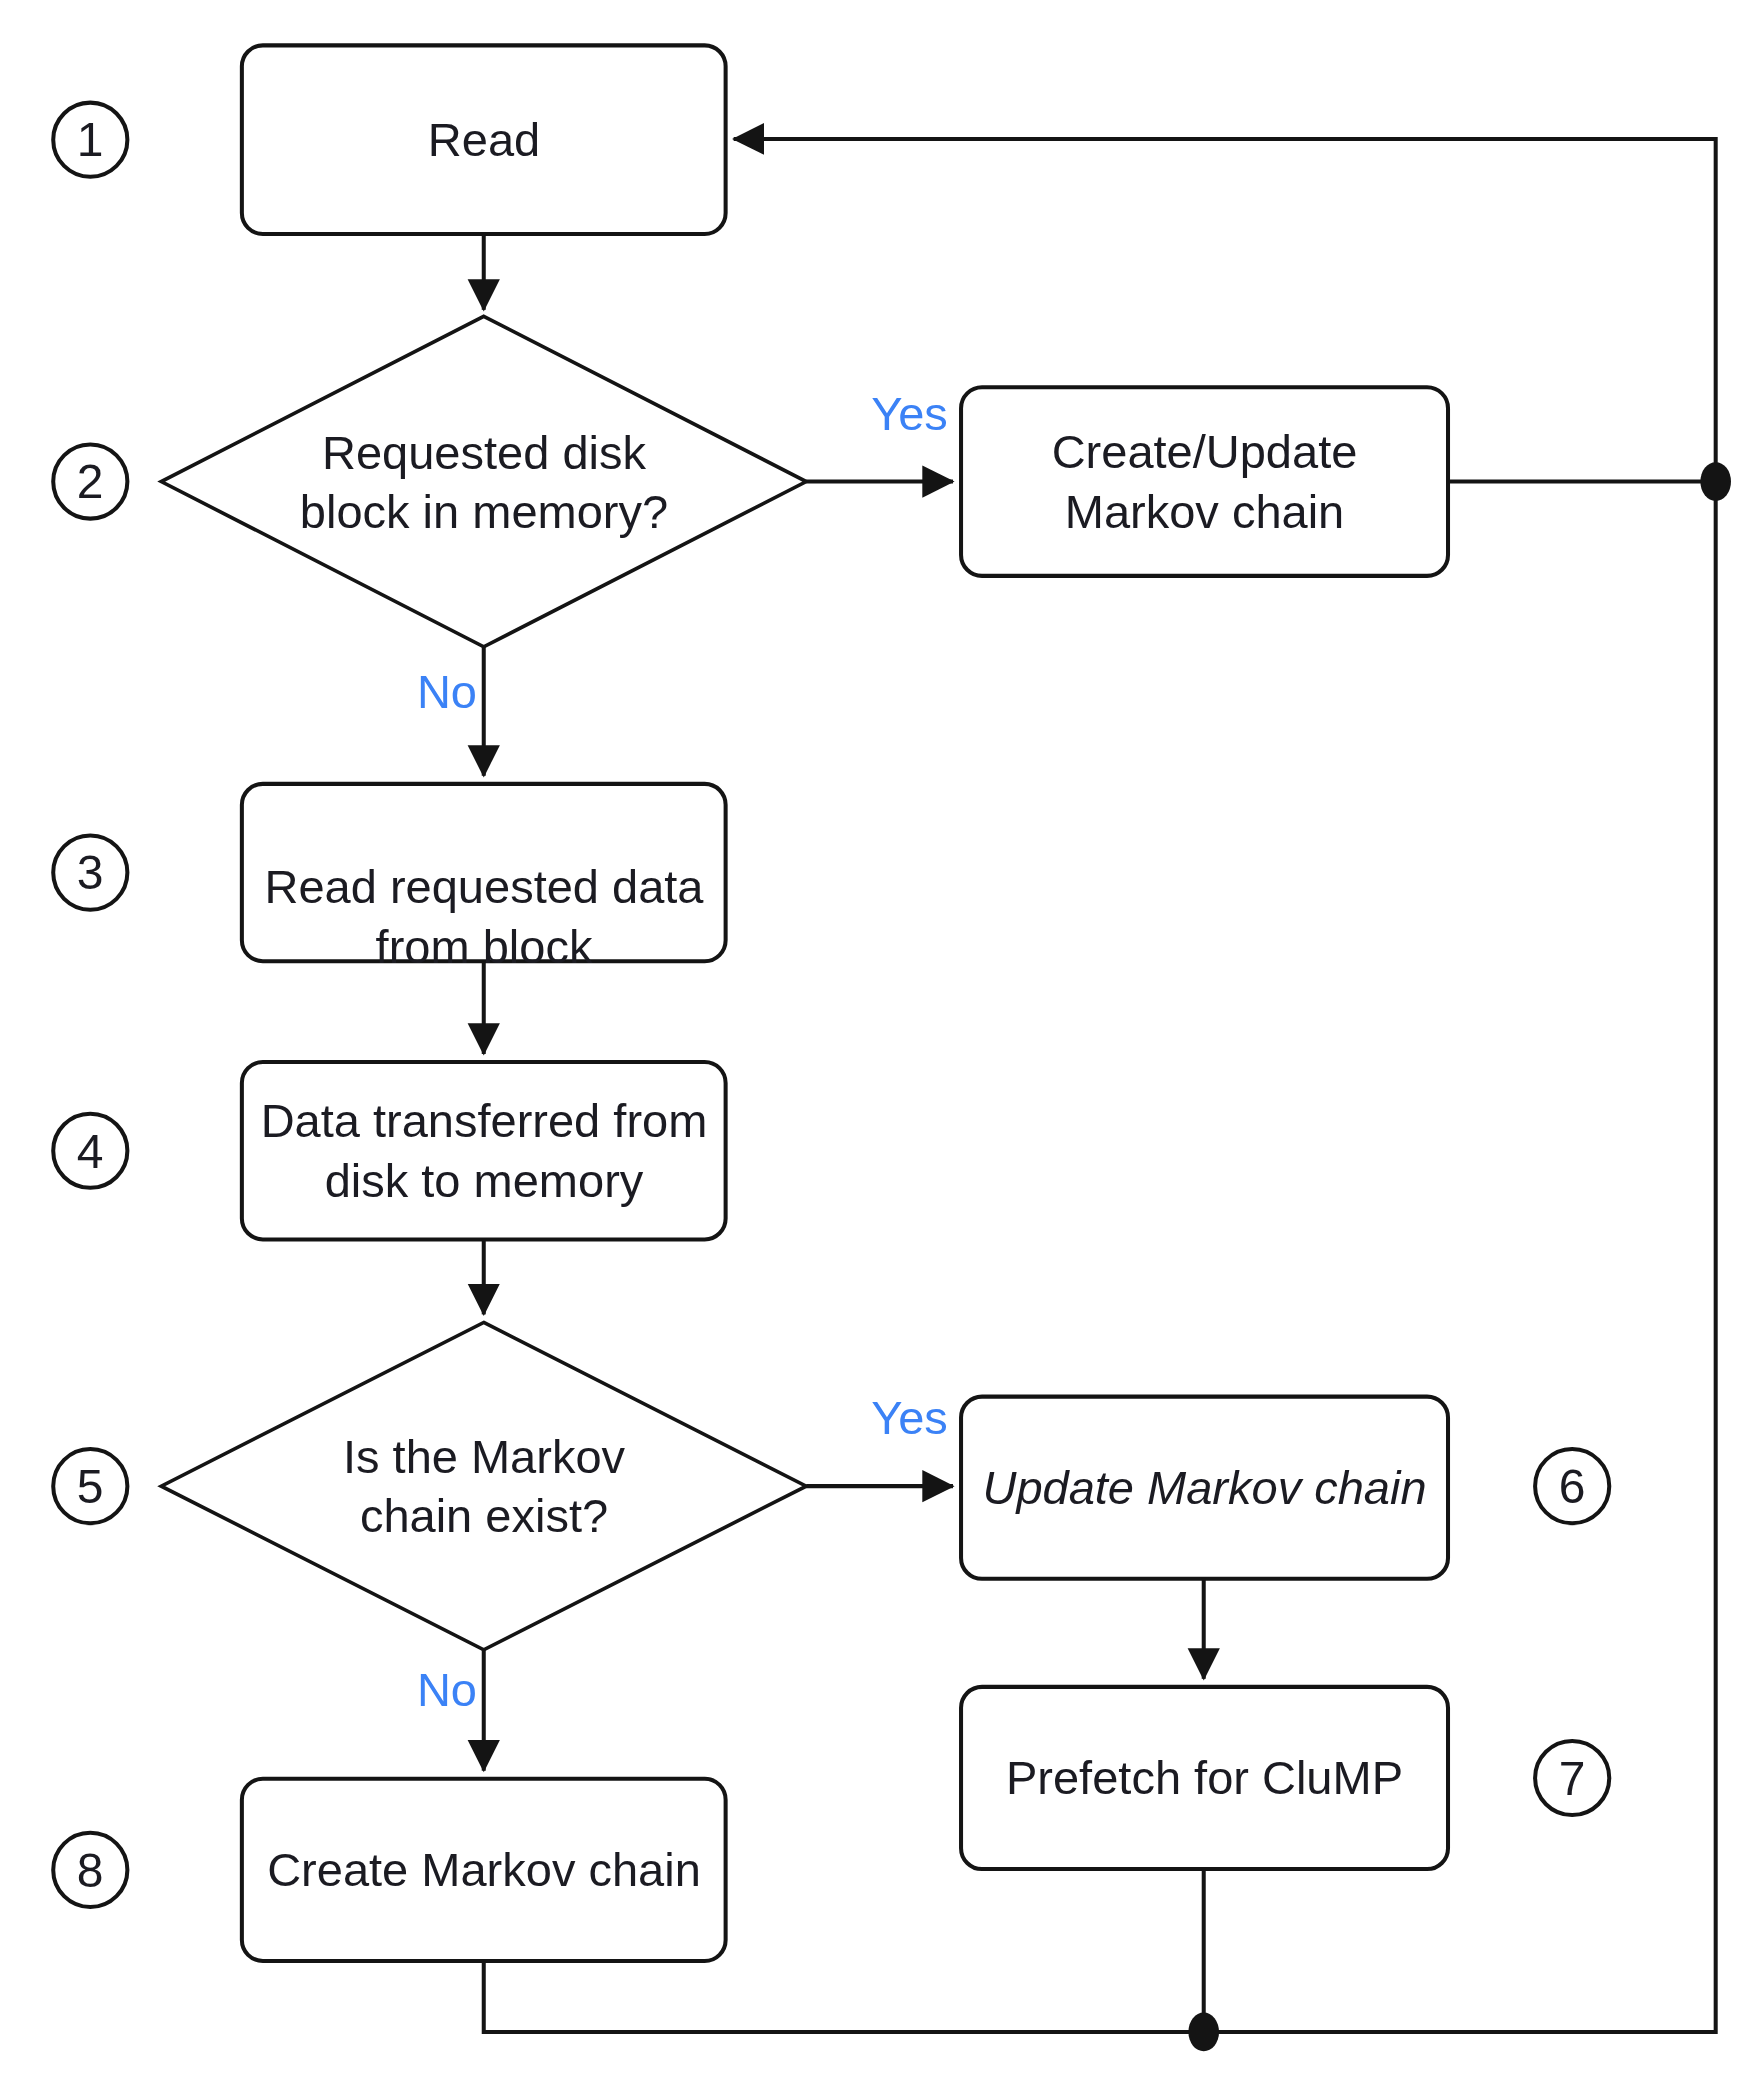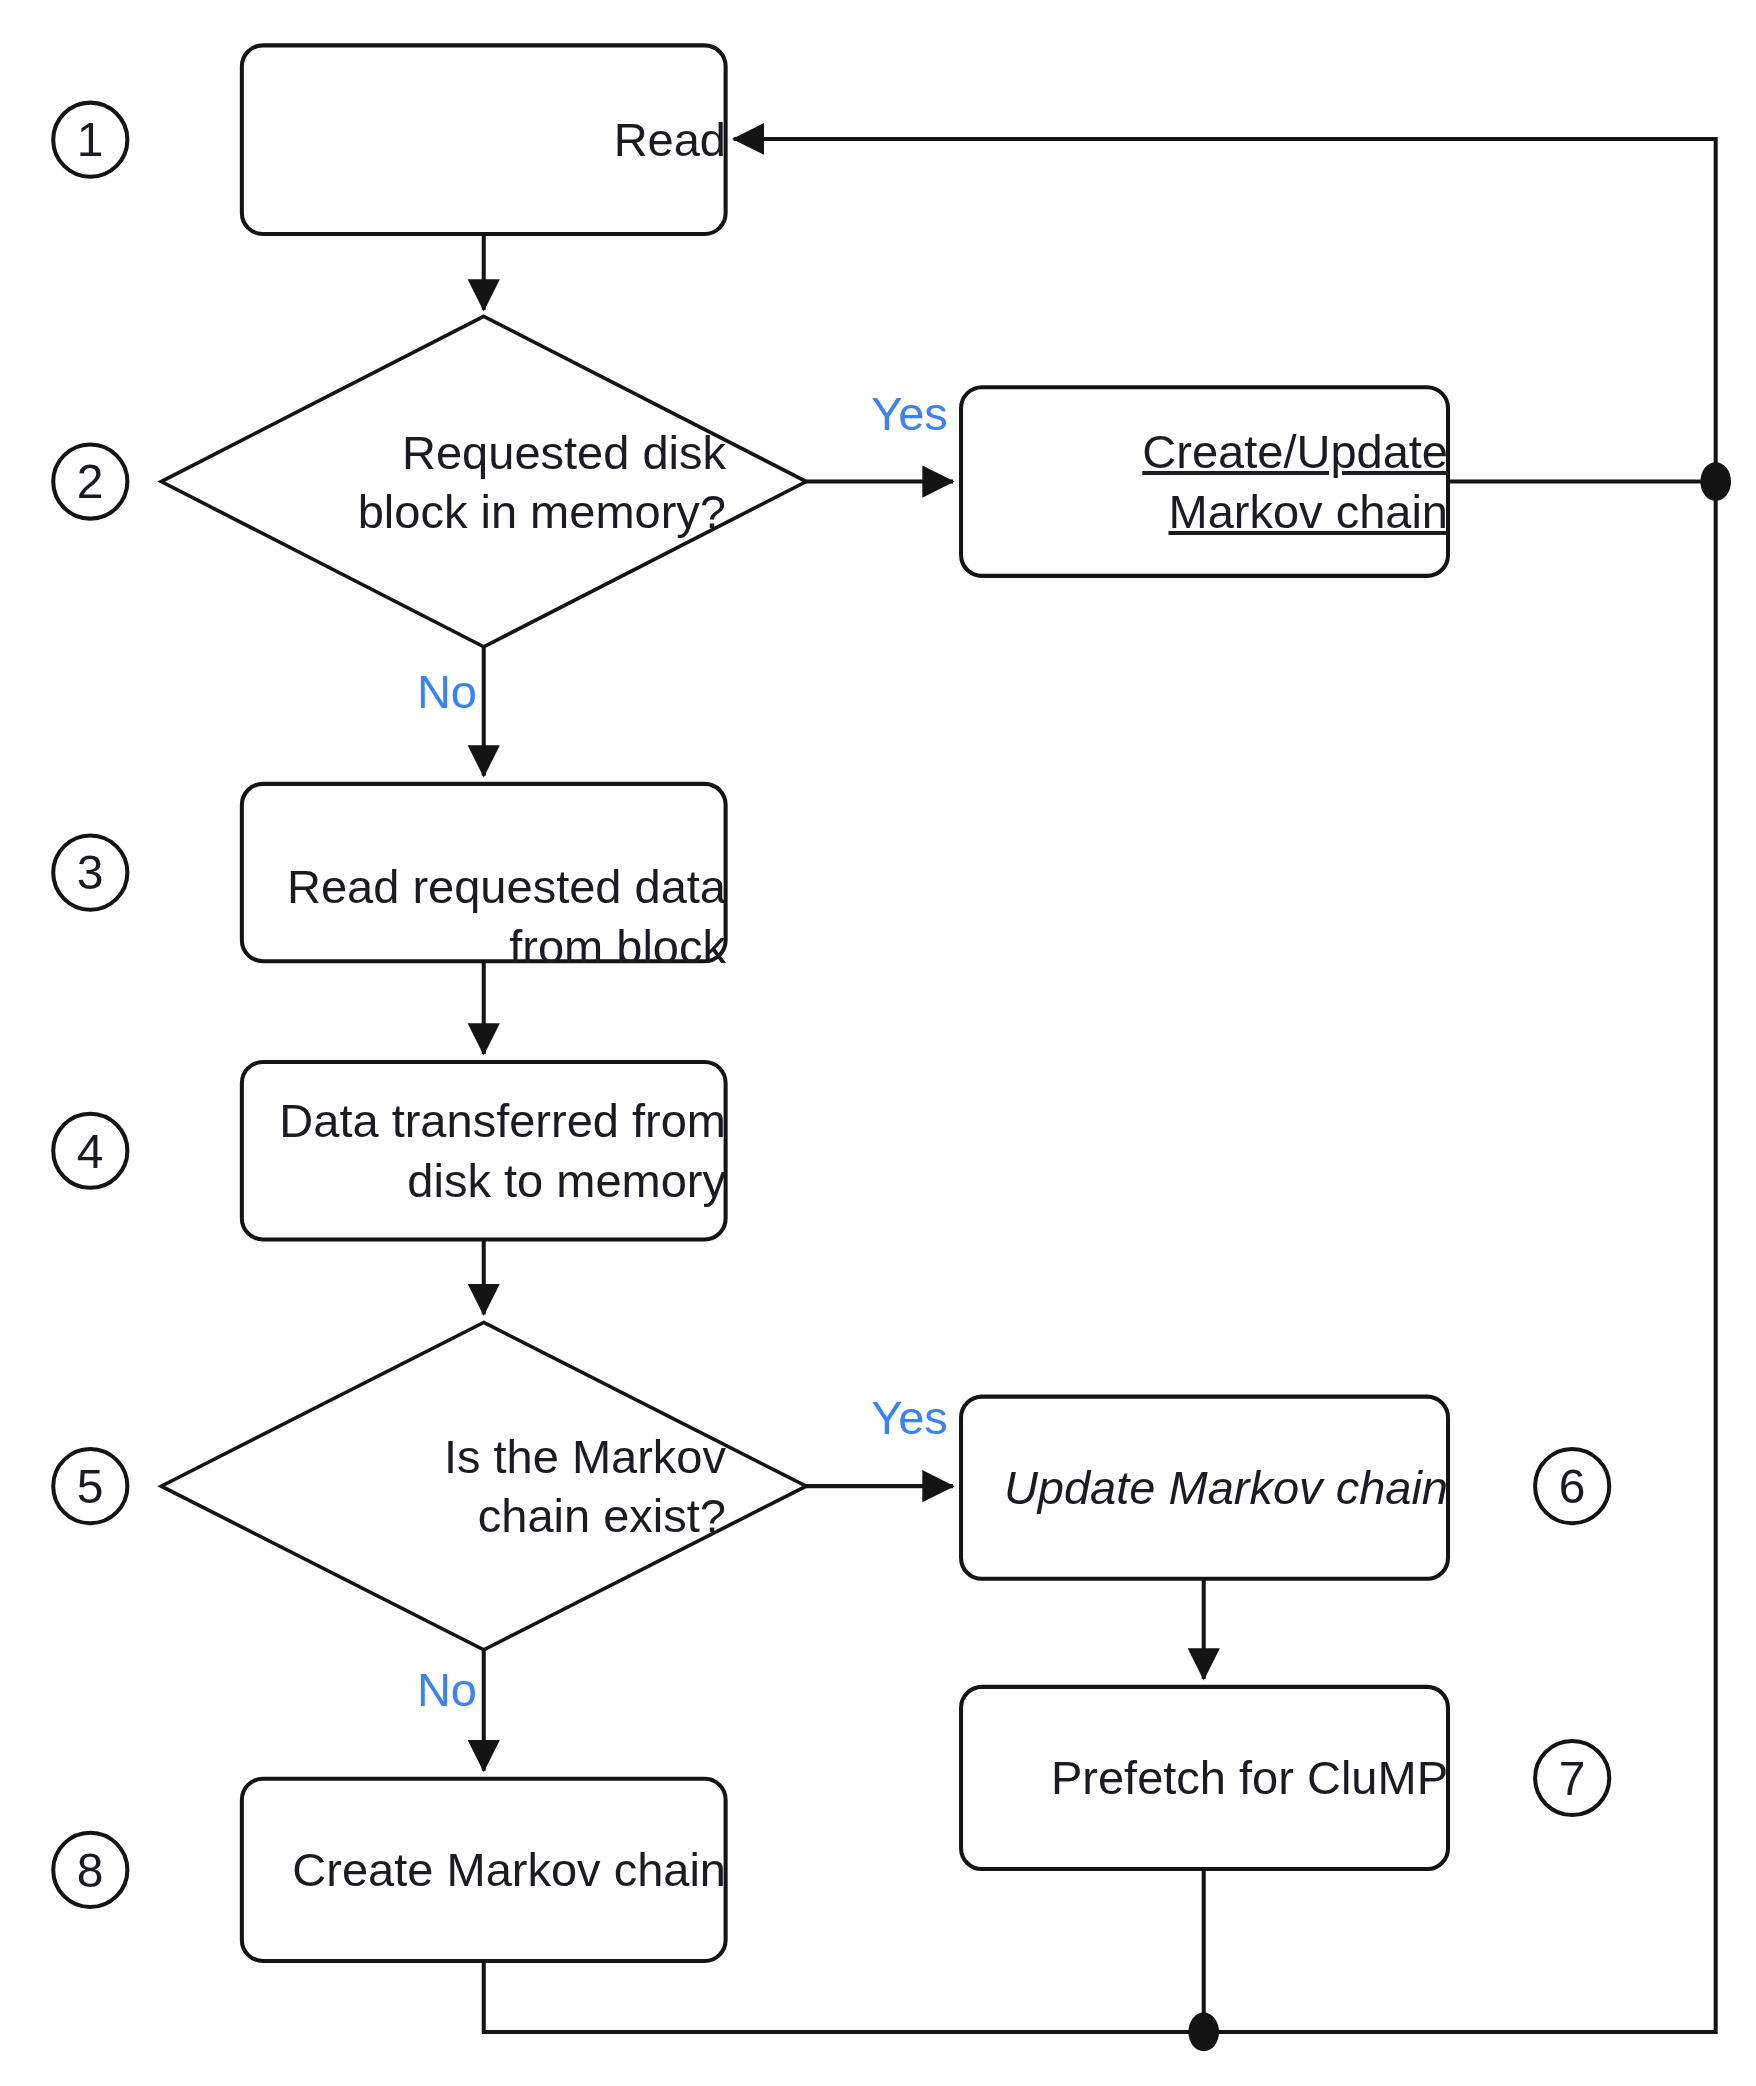--- a/index.html
+++ b/index.html
@@ -19,21 +19,21 @@
     position: absolute;
     left: 0;
     top: 0;
     width: 1756px;
     height: 2087px;
   }
   .label {
     position: absolute;
     display: flex;
     flex-direction: column;
-    align-items: flex-end;
+    align-items: center;
     justify-content: center;
     text-align: center;
     color: #1b1b22;
     font-size: 47px;
     line-height: 1.26;
     pointer-events: none;
   }
   .label span { white-space: nowrap; display: block; }
   .edge-label {
     position: absolute;
@@ -114,21 +114,21 @@
 
   <div class="label" style="left:242px; top:45px; width:484px; height:189px;">
     <span>Read</span>
   </div>
 
   <div class="label" style="left:242px; top:381px; width:484px; height:202px;">
     <span>Requested disk</span>
     <span>block in memory?</span>
   </div>
 
-  <div class="label" style="left:961px; top:387px; width:487px; height:189px;text-decoration:underline;">
+  <div class="label" style="left:961px; top:387px; width:487px; height:189px;">
     <span>Create/Update</span>
     <span>Markov chain</span>
   </div>
 
   <div class="label" style="left:242px; top:828px; width:484px; height:177px;">
     <span>Read requested data</span>
     <span>from block</span>
   </div>
 
   <div class="label" style="left:242px; top:1062px; width:484px; height:177px;">

